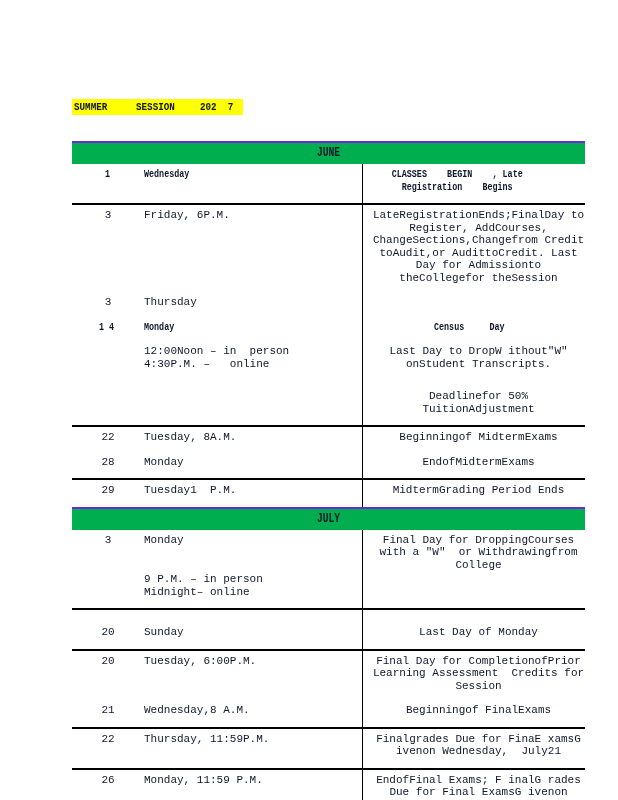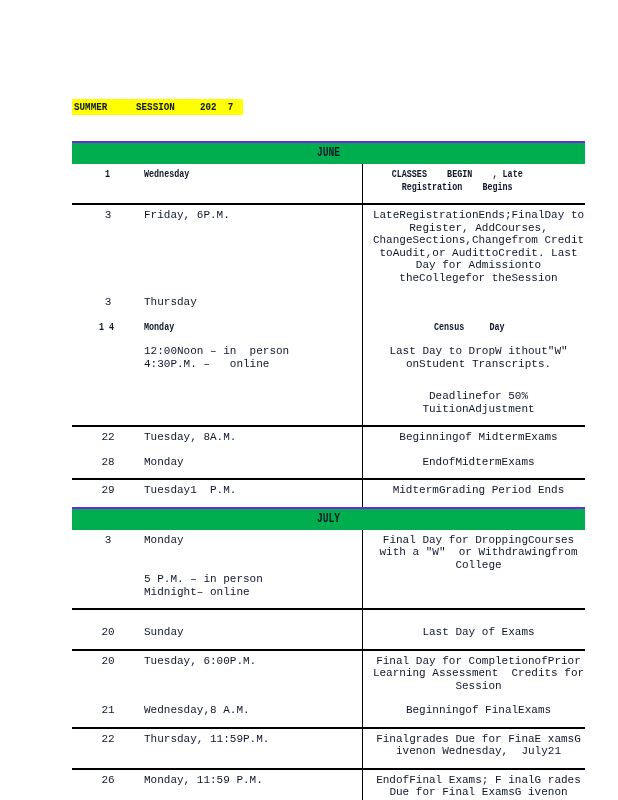--- a/index.html
+++ b/index.html
@@ -140,30 +140,30 @@
       <div class="group">
         <div class="row">
           <div class="cell-date">3</div>
           <div class="cell-day"><div>Monday</div></div>
           <div class="cell-desc">
             <div class="para">Final Day for DroppingCourses  with a "W"  or Withdrawingfrom College</div>
           </div>
         </div>
         <div class="row tight">
           <div class="cell-date"></div>
-          <div class="cell-day"><div>5 P.M. – in person</div><div>Midnight– online</div></div>
+          <div class="cell-day"><div>9 P.M. – in person</div><div>Midnight– online</div></div>
           <div class="cell-desc"></div>
         </div>
       </div>
       <div class="group sep">
         <div class="row gap">
           <div class="cell-date">20</div>
           <div class="cell-day"><div>Sunday</div></div>
           <div class="cell-desc">
-            <div class="para">Last Day of Exams</div>
+            <div class="para">Last Day of Monday</div>
           </div>
         </div>
       </div>
       <div class="group sep">
         <div class="row">
           <div class="cell-date">20</div>
           <div class="cell-day"><div>Tuesday, 6:00P.M.</div></div>
           <div class="cell-desc">
             <div class="para">Final Day for CompletionofPrior Learning Assessment  Credits for Session</div>
           </div>

